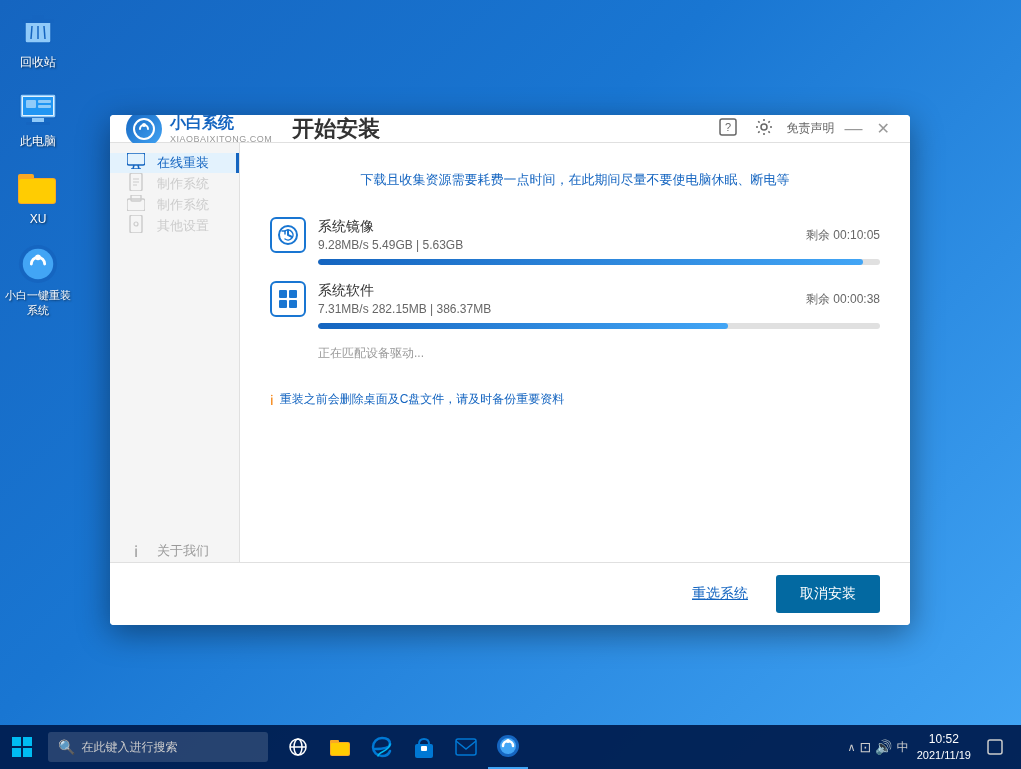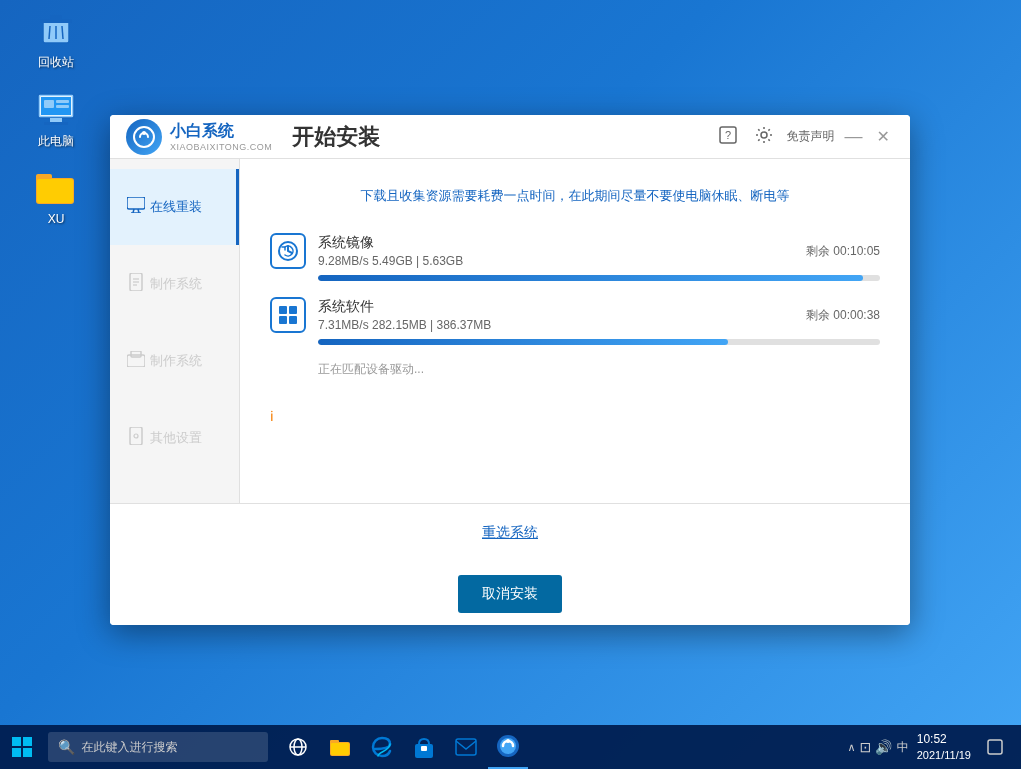--- a/index.html
+++ b/index.html
@@ -9,21 +9,21 @@
       overflow: hidden;
       font-family: 'Microsoft YaHei', 'SimHei', sans-serif;
       background: linear-gradient(135deg, #1565c0 0%, #1976d2 40%, #42a5f5 100%);
       position: relative;
     }
 
     
     .desktop-icons {
       position: absolute;
       top: 10px;
-      left: 20px;
+      left: 2px;
       display: flex;
       flex-direction: column;
       gap: 18px;
     }
     .desktop-icon {
       display: flex;
       flex-direction: column;
       align-items: center;
       width: 72px;
       cursor: pointer;
@@ -114,20 +114,21 @@
       gap: 8px;
       color: white;
       font-size: 12px;
     }
     .taskbar-tray {
       display: flex;
       align-items: center;
       gap: 4px;
     }
     .taskbar-clock {
+      text-align: center;
       line-height: 1.4;
     }
     .taskbar-notification {
       width: 32px;
       height: 44px;
       display: flex;
       align-items: center;
       justify-content: center;
       cursor: pointer;
     }
@@ -140,21 +141,21 @@
       width: 800px;
       height: 510px;
       background: white;
       border-radius: 4px;
       box-shadow: 0 8px 32px rgba(0,0,0,0.4);
       display: flex;
       flex-direction: column;
       overflow: hidden;
     }
     .window-titlebar {
-      height: 44px;
+      height: 28px;
       background: white;
       display: flex;
       align-items: center;
       padding: 0 16px;
       border-bottom: 1px solid #e0e0e0;
       flex-shrink: 0;
     }
     .window-logo {
       display: flex;
       align-items: center;
@@ -223,22 +224,22 @@
       background: #f5f5f5;
       display: flex;
       flex-direction: column;
       padding-top: 10px;
       border-right: 1px solid #e0e0e0;
       flex-shrink: 0;
     }
     .sidebar-item {
       display: flex;
       align-items: center;
-      gap: 4px;
-      padding: 28px 16px;
+      gap: 11px;
+      padding: 0 16px;
       cursor: pointer;
       font-size: 13px;
       color: #666;
     }
     .sidebar-item.active {
       color: #1565c0;
       background: #e3f2fd;
       border-right: 3px solid #1565c0;
     }
     .sidebar-item .s-icon {
@@ -358,23 +359,22 @@
       padding: 8px 0;
     }
 
     
     .window-footer {
       padding: 12px 30px;
       border-top: 1px solid #e0e0e0;
       display: flex;
       justify-content: flex-end;
       align-items: center;
-      gap: 25px;
+      gap: 12px;
       background: white;
-      flex-direction: column;
     }
     .btn-reselect {
       background: transparent;
       border: none;
       color: #1565c0;
       font-size: 14px;
       cursor: pointer;
       padding: 8px 16px;
       text-decoration: underline;
     }
@@ -429,20 +429,31 @@
       <div class="icon-img">
         <svg width="40" height="36" viewBox="0 0 40 36">
           <rect x="0" y="8" width="38" height="26" rx="3" fill="#f9a825"></rect>
           <rect x="0" y="4" width="16" height="8" rx="2" fill="#f9a825"></rect>
           <rect x="1" y="9" width="36" height="24" rx="2" fill="#ffcc02"></rect>
         </svg>
       </div>
       <span class="icon-label" style="color:white;font-size:12px;text-shadow:1px 1px 2px rgba(0,0,0,0.6);">XU</span>
     </div>
 
+    <div class="desktop-icon">
+      <div class="icon-img">
+        <svg width="42" height="42" viewBox="0 0 42 42">
+          <circle cx="21" cy="21" r="20" fill="#1565c0"></circle>
+          <circle cx="21" cy="21" r="16" fill="#42a5f5"></circle>
+          <path d="M14 21 A7 7 0 1 1 28 21" stroke="white" stroke-width="3" fill="none" stroke-linecap="round"></path>
+          <circle cx="21" cy="14" r="3" fill="white"></circle>
+        </svg>
+      </div>
+      <span class="icon-label" style="color:white;font-size:11px;text-align:center;text-shadow:1px 1px 2px rgba(0,0,0,0.6);">小白一键重装<br>系统</span>
+    </div>
   </div>
 
   <div class="app-window">
 
     <div class="window-titlebar">
       <div class="window-logo">
         <div class="logo-circle">
           <svg width="22" height="22" viewBox="0 0 22 22">
             <circle cx="11" cy="11" r="10" fill="none" stroke="white" stroke-width="2"></circle>
             <path d="M7 11 A4 4 0 1 1 15 11" stroke="white" stroke-width="2" fill="none" stroke-linecap="round"></path>
@@ -568,20 +579,21 @@
             <div class="progress-bar-fill" style="width:73%;"></div>
           </div>
         </div>
 
         <div class="driver-item">
           <div class="driver-item-status">正在匹配设备驱动...</div>
         </div>
 
         <div class="warning-bar">
           <span style="font-size:14px;color:#f57c00;">ℹ</span>
+          <span style="color:#1565c0;font-size:12px;">重装之前会删除桌面及C盘文件，请及时备份重要资料</span>
         </div>
       </div>
     </div>
 
     <div class="window-footer">
       <button class="btn-reselect">重选系统</button>
       <button class="btn-cancel">取消安装</button>
     </div>
   </div>
 

